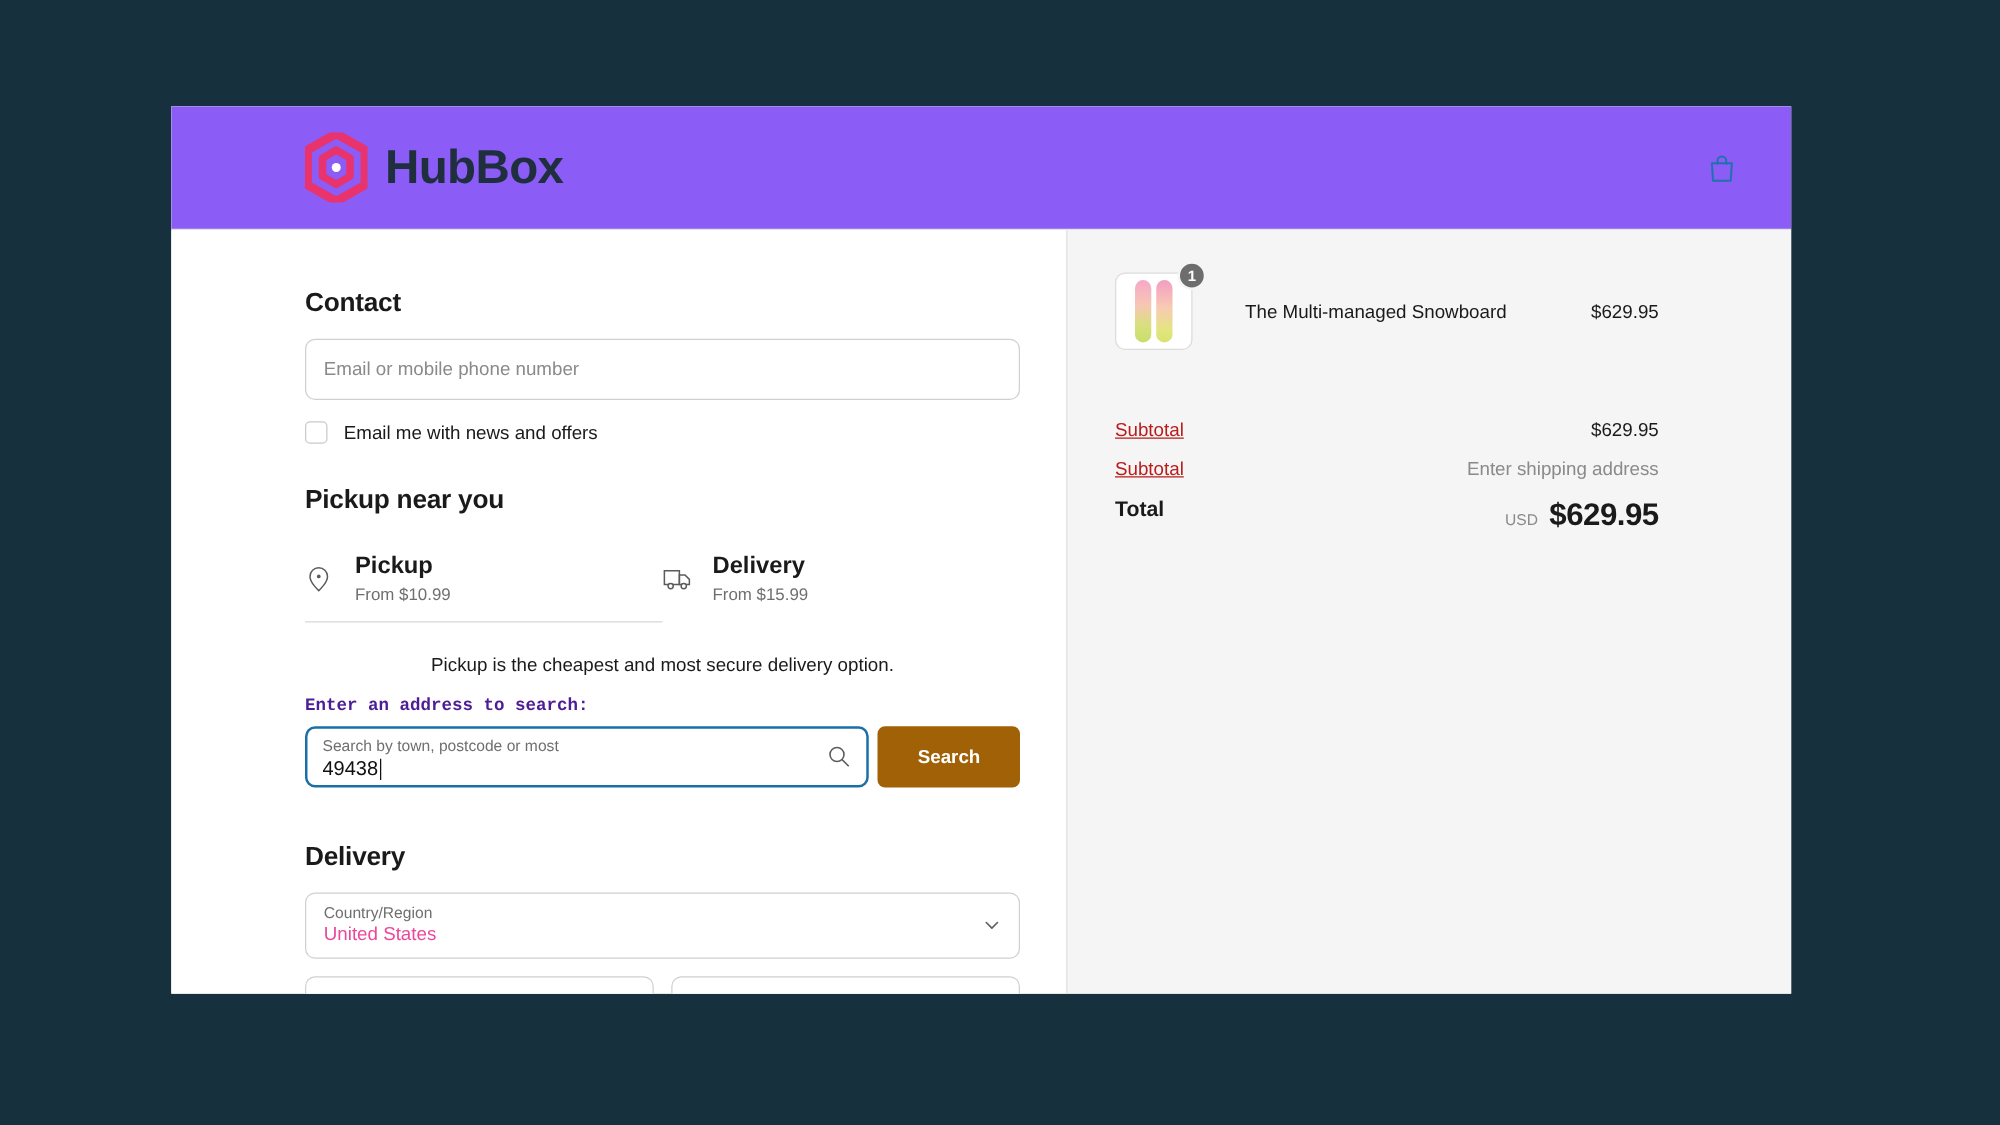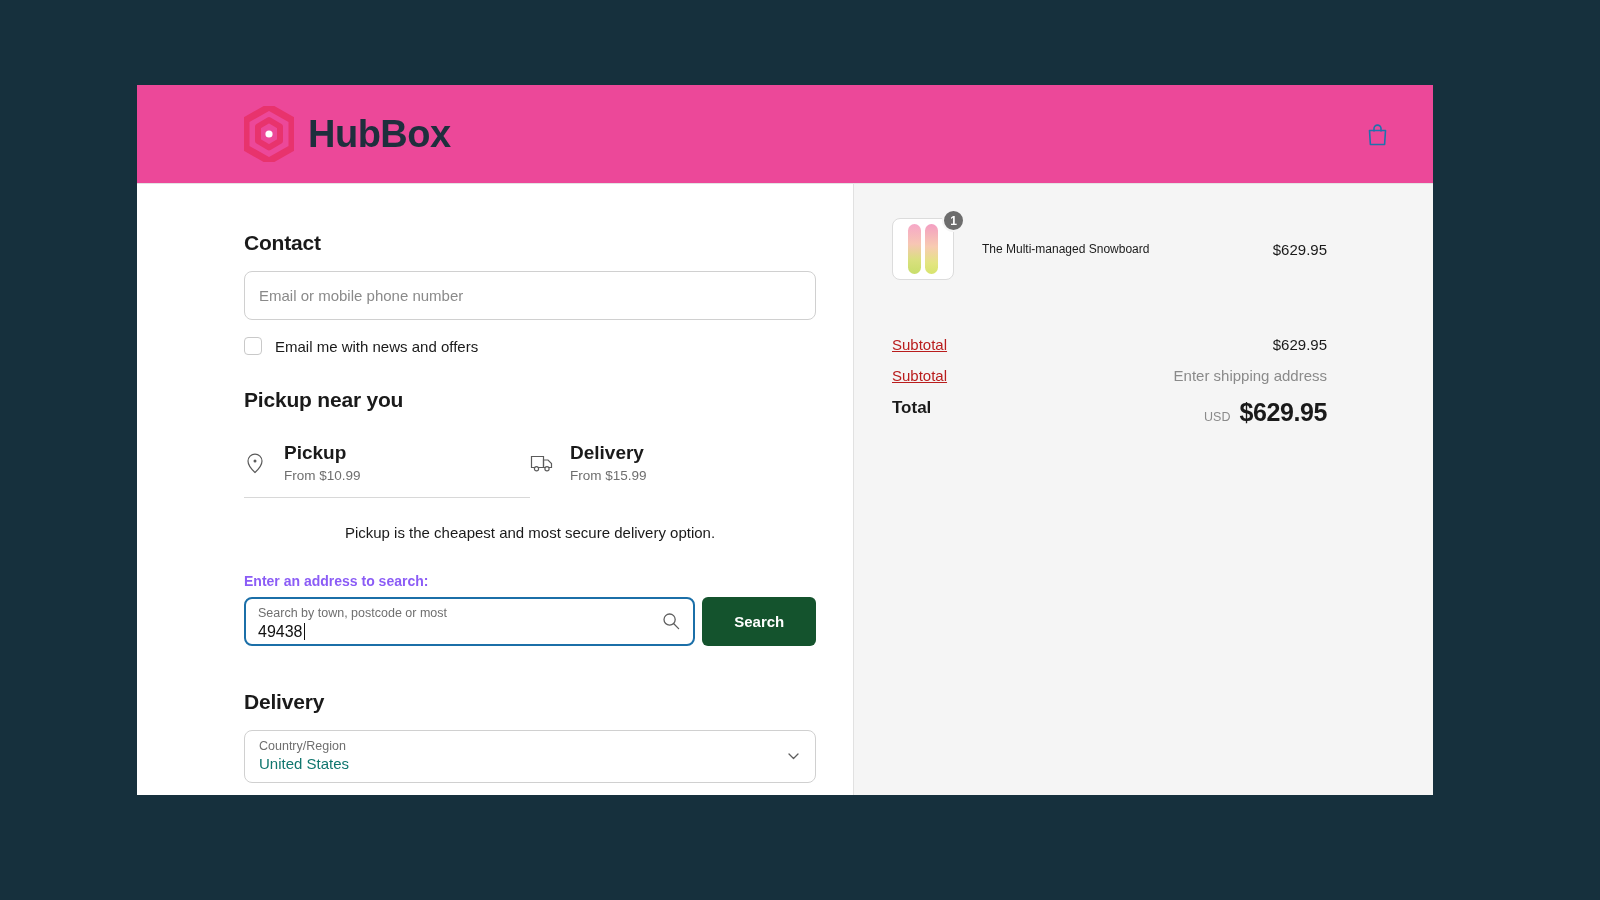--- a/index.html
+++ b/index.html
@@ -17,21 +17,21 @@
     left: 137px; top: 85px;
     width: 1296px; height: 710px;
     background: #ffffff;
     overflow: hidden;
   }
 
   
   #header {
     position: relative;
     height: 99px;
-    background: #ec4899;
+    background: #8b5cf6;
     border-bottom: 1px solid #e3e3e3;
     display: flex; align-items: center;
     padding: 0 45px 0 107px;
   }
   .logo-wrap { display: flex; align-items: center; gap: 14px; }
   .logo-mark { width: 50px; height: 56px; display: block; }
   .logo-text {
     font-size: 38px; font-weight: bold; color: #1f2f3d;
     letter-spacing: -0.5px; line-height: 1;
   }
@@ -104,22 +104,23 @@
     position: absolute; left: 0; bottom: 0;
     width: 286px; height: 1px; background: #d8d8d8;
   }
   #pickup-note {
     font-size: 15px; color: #1a1a1a;
     text-align: center; margin-top: 26px;
   }
 
   
   #addr-label {
-    font-size: 14px; font-weight: bold; color: #8b5cf6;
-    margin: 32px 0 8px 0;
+    font-size: 14px; font-weight: bold; color: #4c1d95;
+    margin: 16px 0 8px 0;
+    font-family: Liberation Mono, monospace;
   }
   #search-row { display: flex; align-items: stretch; gap: 7px; }
   #search-box {
     position: relative;
     width: 453px; height: 49px;
     border: 2px solid #1b6fa8; border-radius: 8px;
     background: #fff;
     padding: 7px 40px 0 12px;
   }
   #search-float-label {
@@ -129,37 +130,37 @@
   #search-value { font-size: 16px; color: #111; line-height: 1.3; }
   #caret {
     width: 1px; height: 17px; background: #111; margin-left: 1px;
   }
   #search-mag {
     position: absolute; right: 13px; top: 50%; transform: translateY(-50%);
     width: 18px; height: 18px; color: #5e5e5e;
   }
   #search-btn {
     width: 114px; height: 49px;
-    background: #14532d; color: #fff;
+    background: #a16207; color: #fff;
     border: none; border-radius: 6px;
     font-family: "Liberation Sans", sans-serif;
     font-size: 15px; font-weight: bold;
     cursor: pointer;
   }
 
   
   #delivery-wrap { margin-top: 44px; }
   #country-select {
     position: relative;
     height: 53px;
     border: 1px solid #d0d0d0; border-radius: 8px; background: #fff;
     padding: 7px 14px 0 14px;
   }
   .sel-label { font-size: 12.5px; color: #6f6f6f; line-height: 1.3; }
-  .sel-value { font-size: 15px; color: #0f766e; line-height: 1.35; }
+  .sel-value { font-size: 15px; color: #ec4899; line-height: 1.35; }
   #chev {
     position: absolute; right: 14px; top: 50%; transform: translateY(-50%);
     width: 15px; height: 15px; color: #5e5e5e;
   }
   #name-row { display: flex; gap: 14px; margin-top: 14px; }
   .name-field {
     width: 279px; height: 49px;
     border: 1px solid #d0d0d0; border-radius: 8px; background: #fff;
     display: flex; align-items: center; padding: 0 14px;
   }
@@ -180,22 +181,22 @@
   .board.b2 { background: linear-gradient(180deg,#f39ec2 0%,#f8cbb2 45%,#e4e582 78%,#d7e46d 100%); }
   #qty-badge {
     position: absolute; top: -9px; right: -11px;
     width: 23px; height: 23px; border-radius: 50%;
     background: #6d6d6d; color: #fff;
     font-size: 12px; font-weight: bold;
     display: flex; align-items: center; justify-content: center;
     border: 2px solid #f5f5f5;
   }
   #product-name {
-    margin-left: 28px;
-    font-size: 12px; color: #1a1a1a;
+    margin-left: 42px;
+    font-size: 15px; color: #1a1a1a;
   }
   #product-price {
     margin-left: auto;
     font-size: 15px; color: #1a1a1a;
   }
   #totals { margin-top: 56px; }
   .total-row {
     display: flex; align-items: baseline;
     margin-bottom: 14px;
   }

